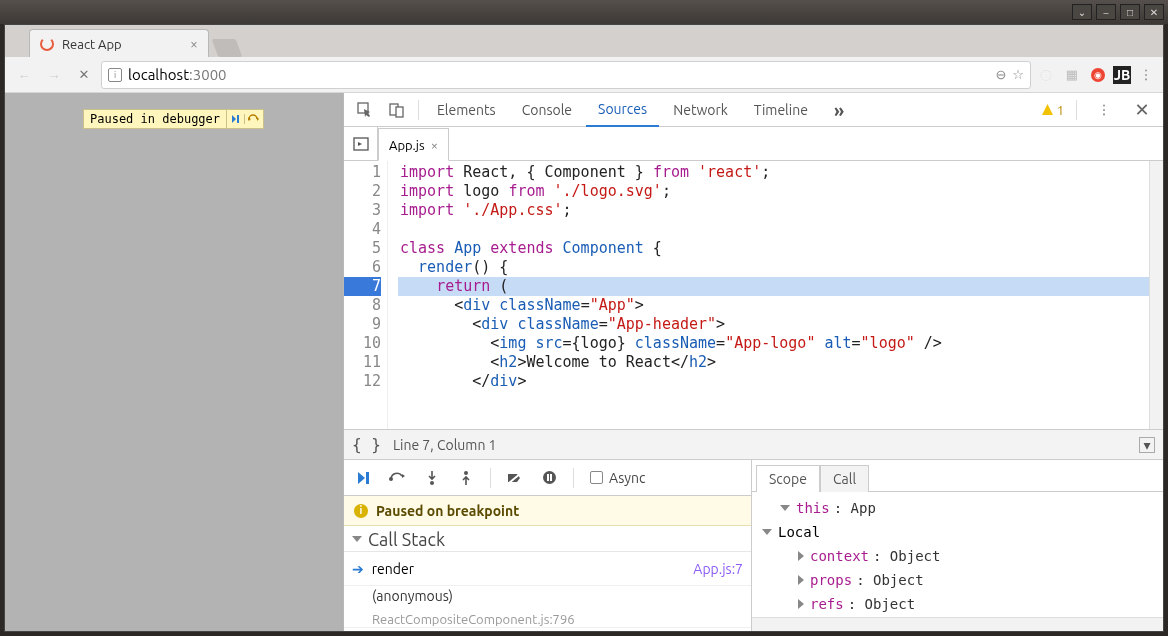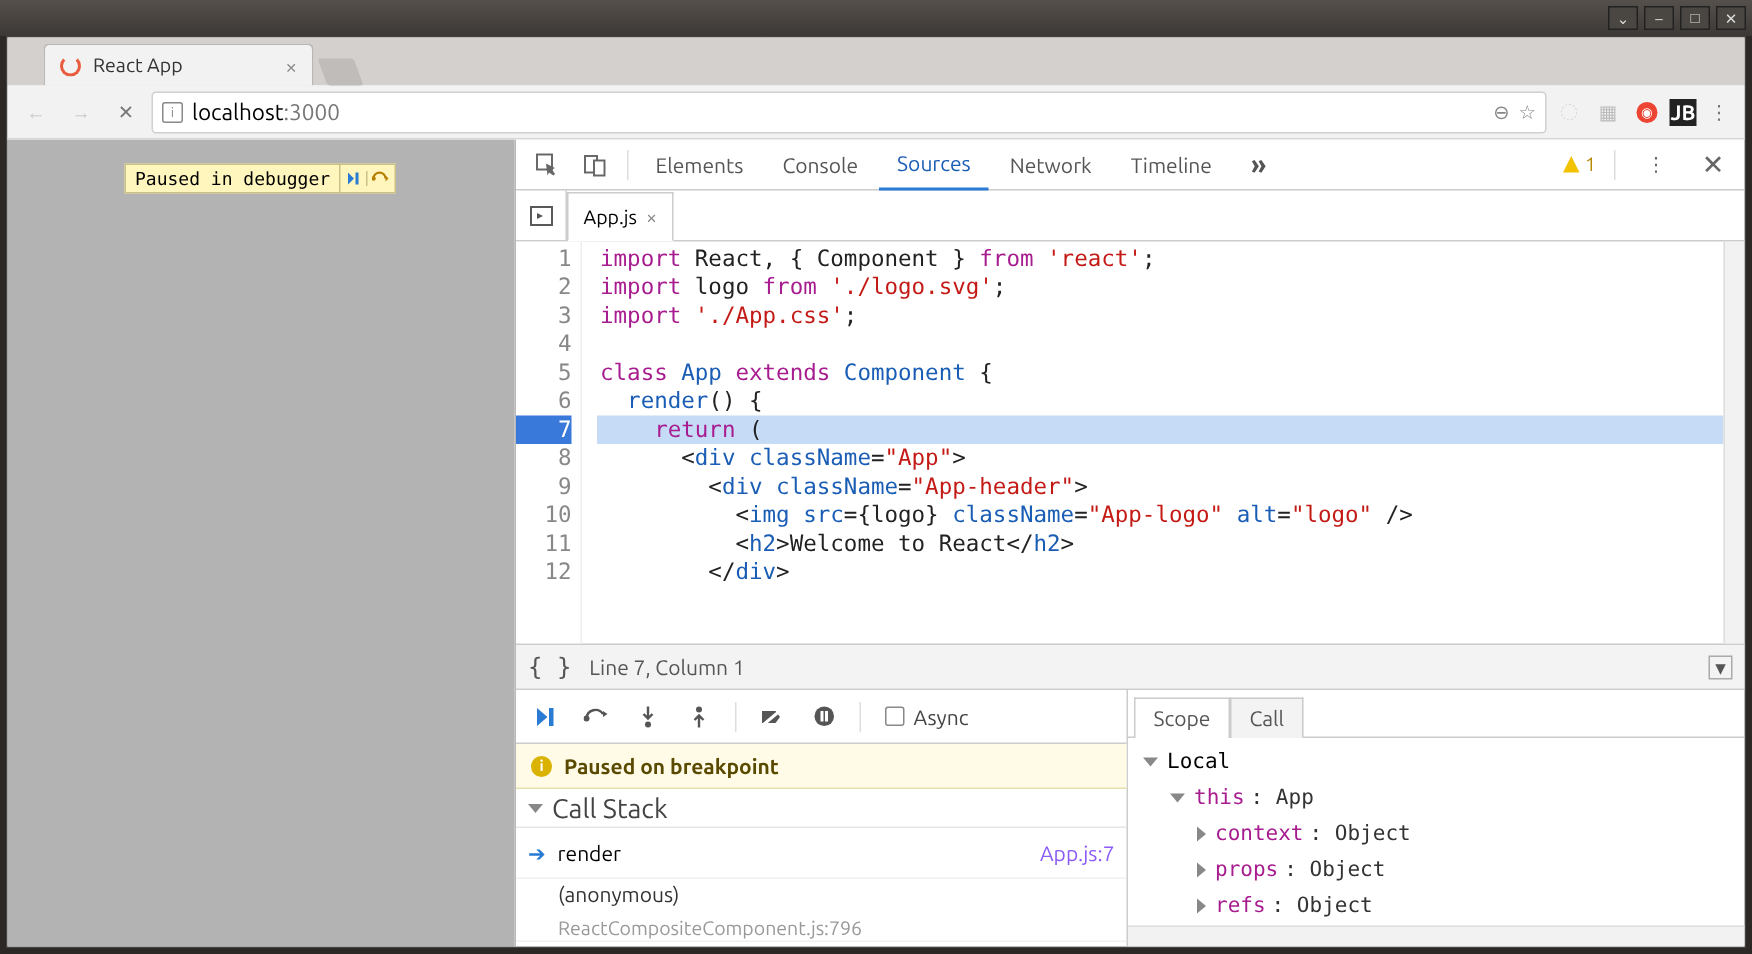--- a/index.html
+++ b/index.html
@@ -281,30 +281,30 @@
               </div>
             </div>
         </div>
 
         <div class="bright">
           <div class="scopetabs" id="scope-tabs">
               <div class="stab active">Scope</div>
               <div class="stab">Call</div>
             </div>
           <div class="scope-body" id="scope-body">
+              <div class="srow pad1">
+                <span class="tri" style="margin-right:6px;"></span>
+                <span class="k">this</span>
+                <span class="v">: App</span>
+              </div>
               <div class="srow pad0">
                 <span class="tri" style="margin-right:6px;"></span>
                 <span>Local</span>
                 <span class="v"></span>
               </div>
-              <div class="srow pad1">
-                <span class="tri" style="margin-right:6px;"></span>
-                <span class="k">this</span>
-                <span class="v">: App</span>
-              </div>
               <div class="srow pad2">
                 <span class="tri r" style="margin-right:6px;"></span>
                 <span class="k">context</span>
                 <span class="v">: Object</span>
               </div>
               <div class="srow pad2">
                 <span class="tri r" style="margin-right:6px;"></span>
                 <span class="k">props</span>
                 <span class="v">: Object</span>
               </div>

